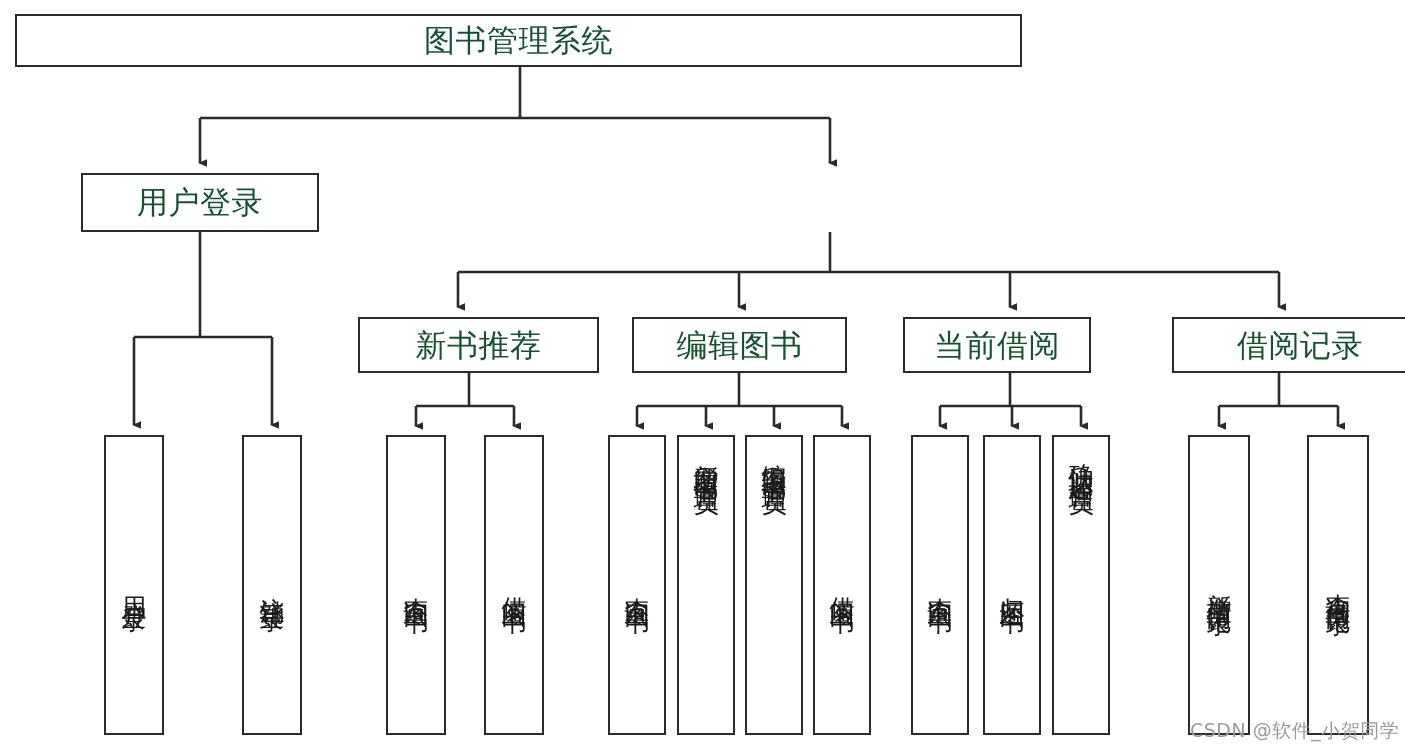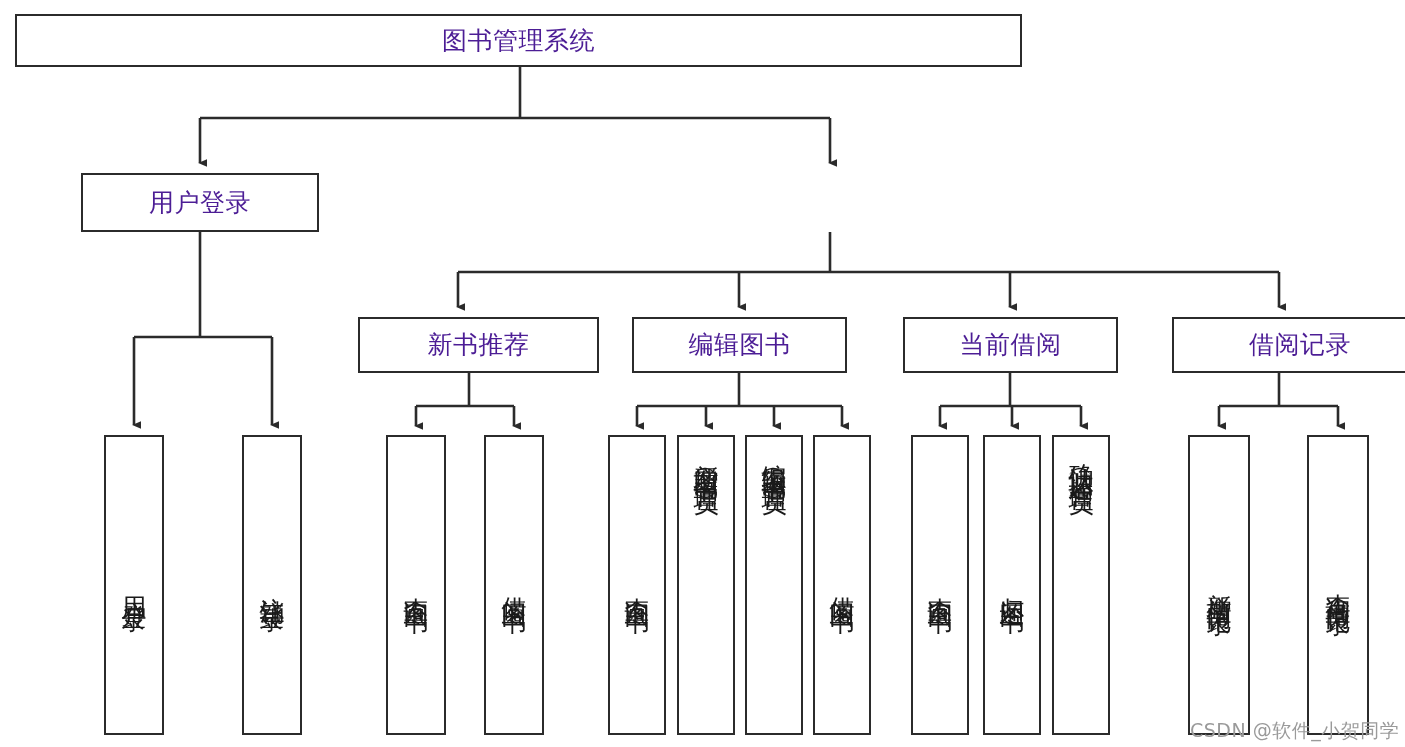--- a/index.html
+++ b/index.html
@@ -31,22 +31,22 @@
     border: 2.5px solid #2b2b2b;
     background: #ffffff;
     display: flex;
     align-items: center;
     justify-content: center;
   }
   .node-box.horizontal {
     text-align: center;
   }
   .node-label-h {
-    font-size: 25px;
-    color: #4c1d95;
+    font-size: 31px;
+    color: #14532d;
     letter-spacing: 0.5px;
     line-height: 1.1;
     white-space: nowrap;
   }
   .node-box.vertical {
     align-items: flex-start;
     justify-content: center;
     padding-top: 7px;
   }
   .node-box.vertical.centered {
@@ -144,21 +144,21 @@
   <div class="node-box horizontal" style="left:81px; top:173px; width:238px; height:59px;">
     <span class="node-label-h">用户登录</span>
   </div>
 
   <div class="node-box horizontal" style="left:358px; top:317px; width:241px; height:56px;">
     <span class="node-label-h">新书推荐</span>
   </div>
   <div class="node-box horizontal" style="left:632px; top:317px; width:215px; height:56px;">
     <span class="node-label-h">编辑图书</span>
   </div>
-  <div class="node-box horizontal" style="left:903px; top:317px; width:215px; height:56px;">
+  <div class="node-box horizontal" style="left:903px; top:317px; width:188px; height:56px;">
     <span class="node-label-h">当前借阅</span>
   </div>
   <div class="node-box horizontal" style="left:1172px; top:317px; width:256px; height:56px;">
     <span class="node-label-h">借阅记录</span>
   </div>
 
   <div class="node-box vertical centered" style="left:104px; top:435px; width:60px; height:300px;">
     <span class="node-label-v">用户登录</span>
   </div>
   <div class="node-box vertical centered" style="left:242px; top:435px; width:60px; height:300px;">

